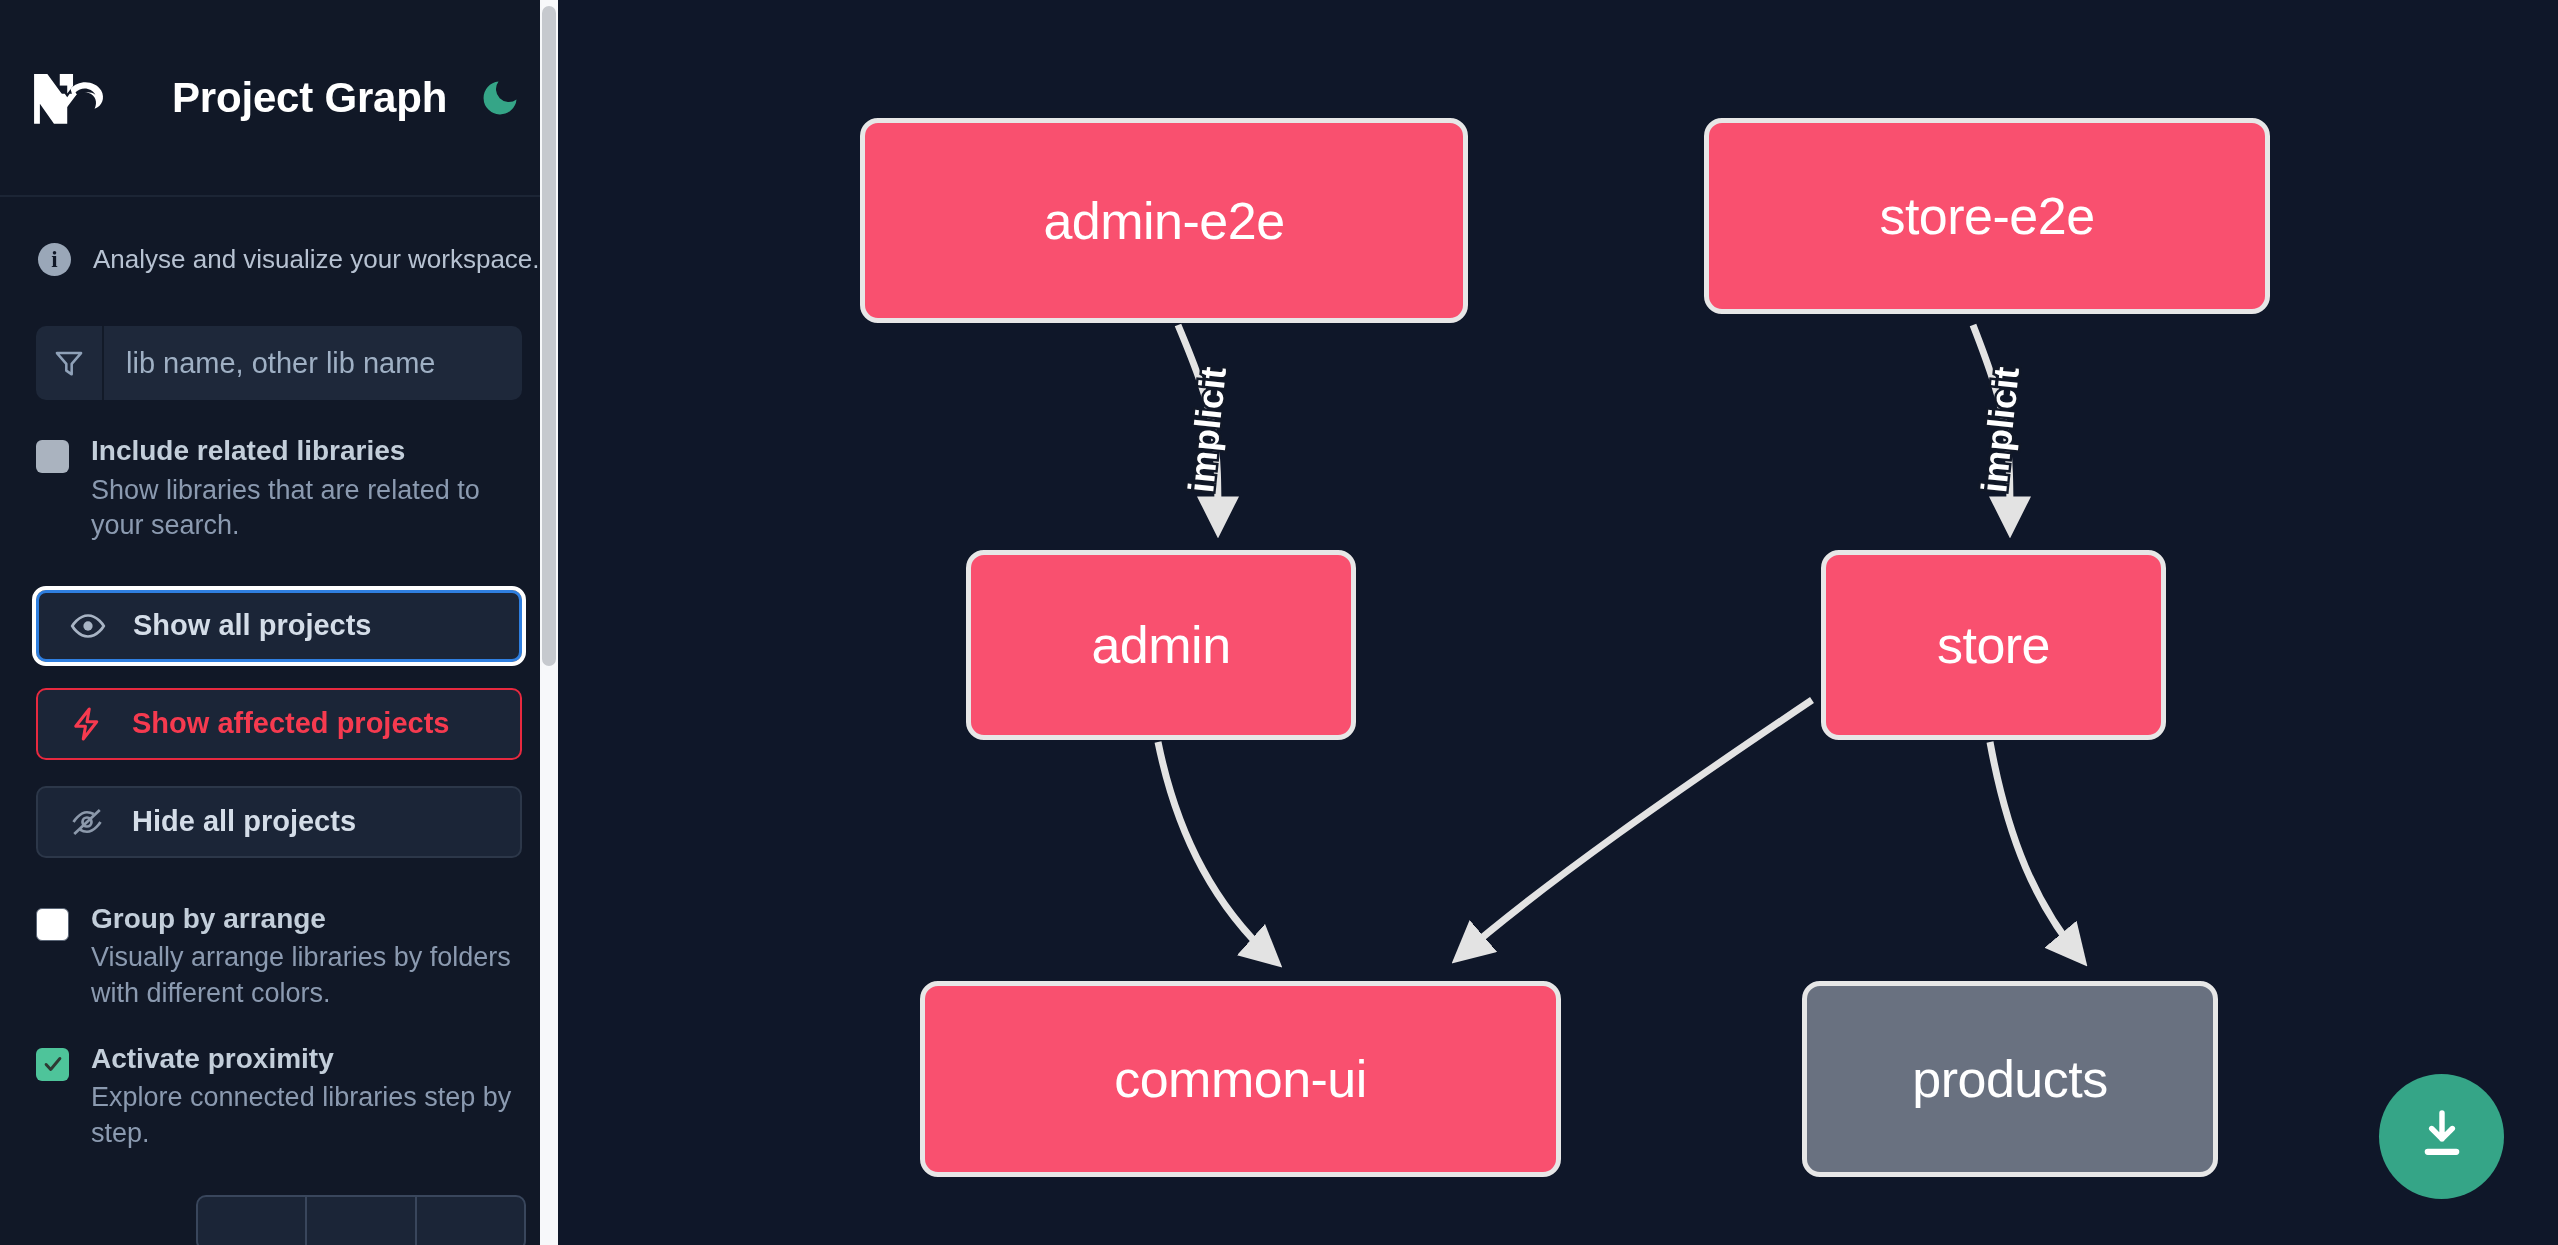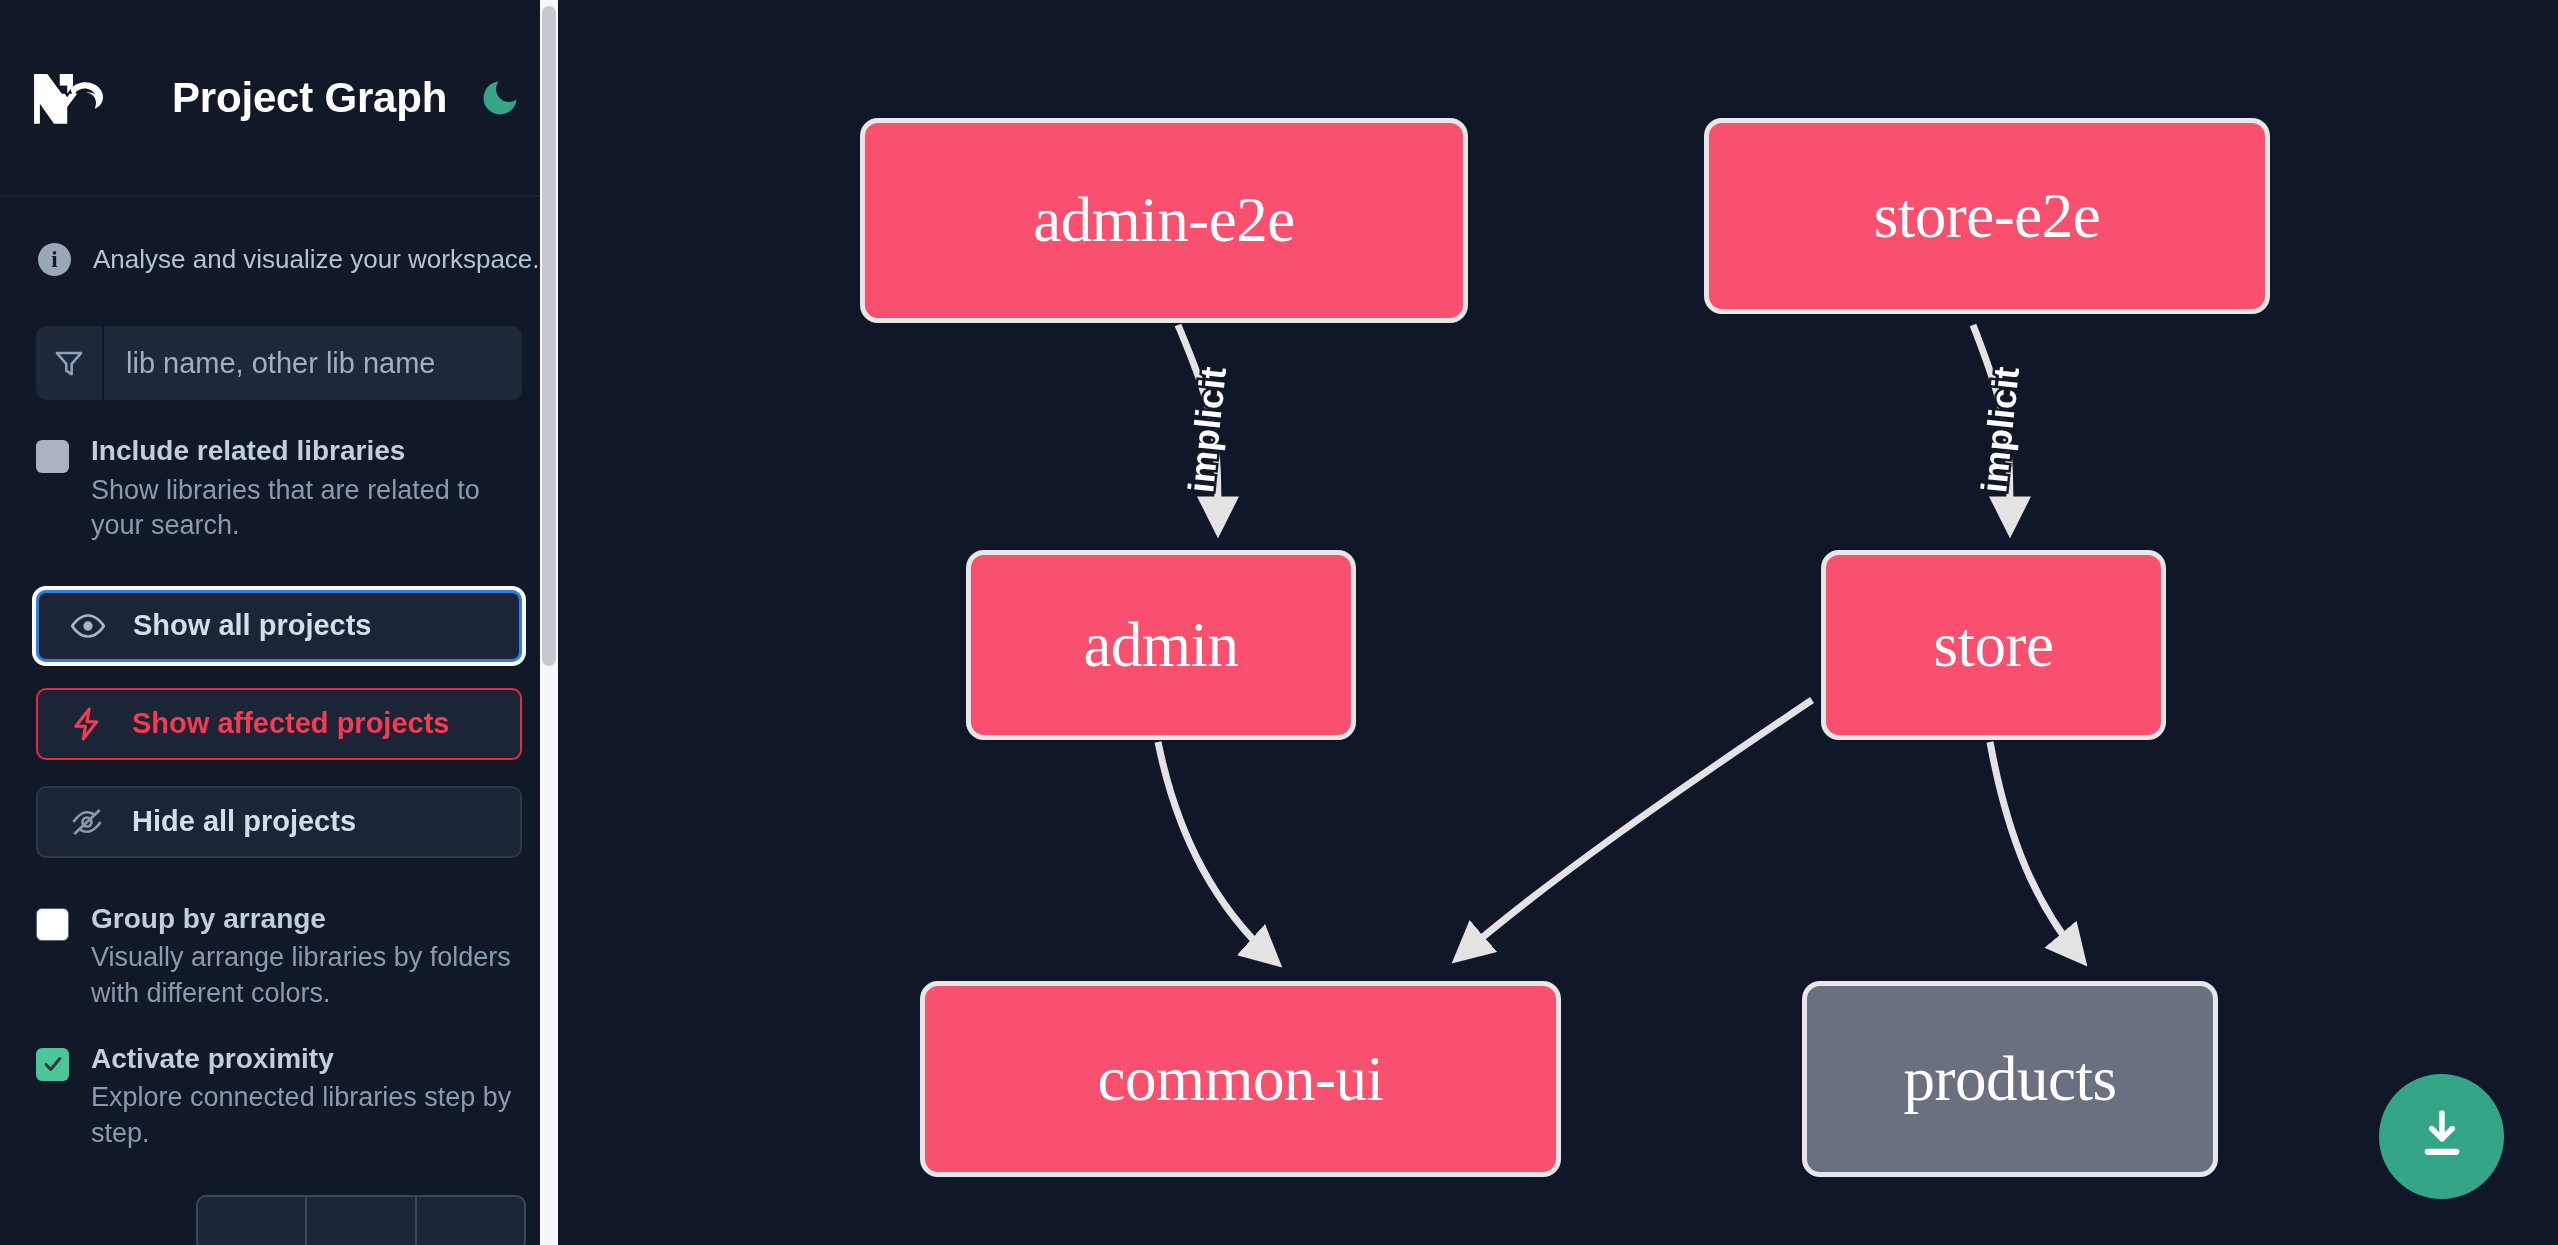--- a/index.html
+++ b/index.html
@@ -255,25 +255,24 @@
   }
 
   .gnode {
     position: absolute;
     display: flex;
     align-items: center;
     justify-content: center;
     border-radius: 18px;
     border: 5px solid #e7e7e7;
     color: #ffffff;
-    font-size: 63px;
+    font-size: 52px;
     letter-spacing: -0.5px;
     cursor: pointer;
     z-index: 5;
-    font-family: Liberation Serif, serif;
   }
   .gnode.pink { background: #f9506f; }
   .gnode.gray { background: #697180; }
 
   
   .fab {
     position: absolute;
     right: 54px;
     bottom: 46px;
     width: 125px;

